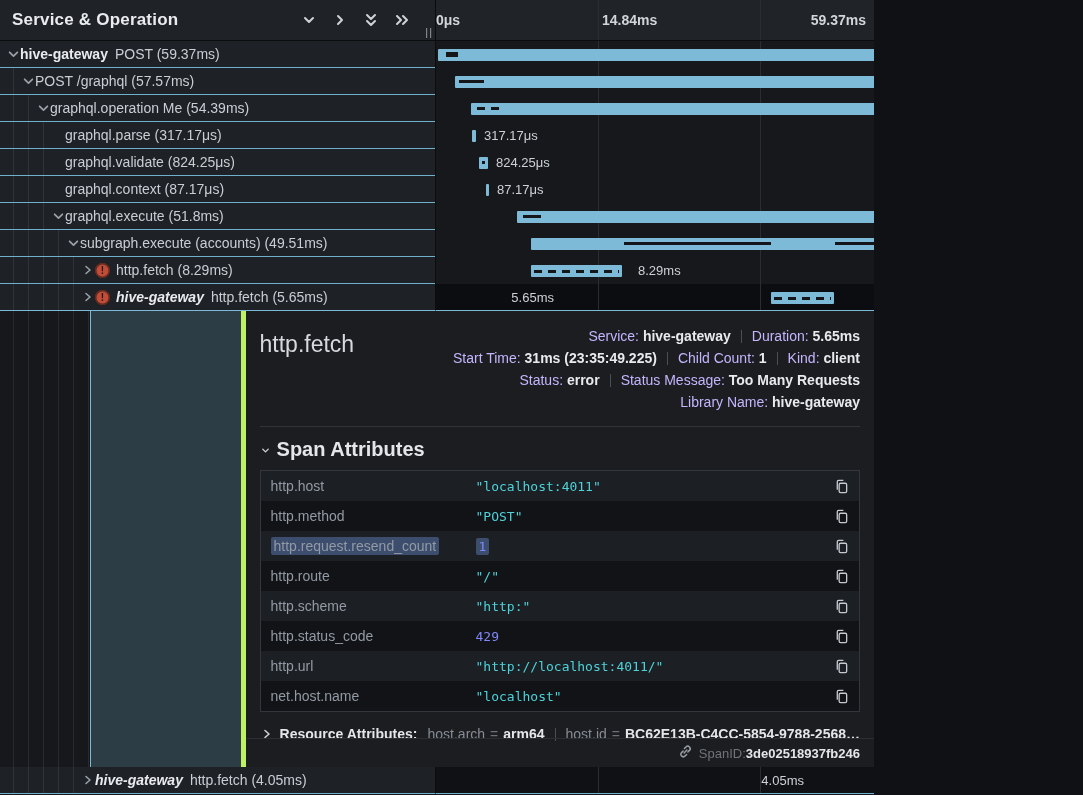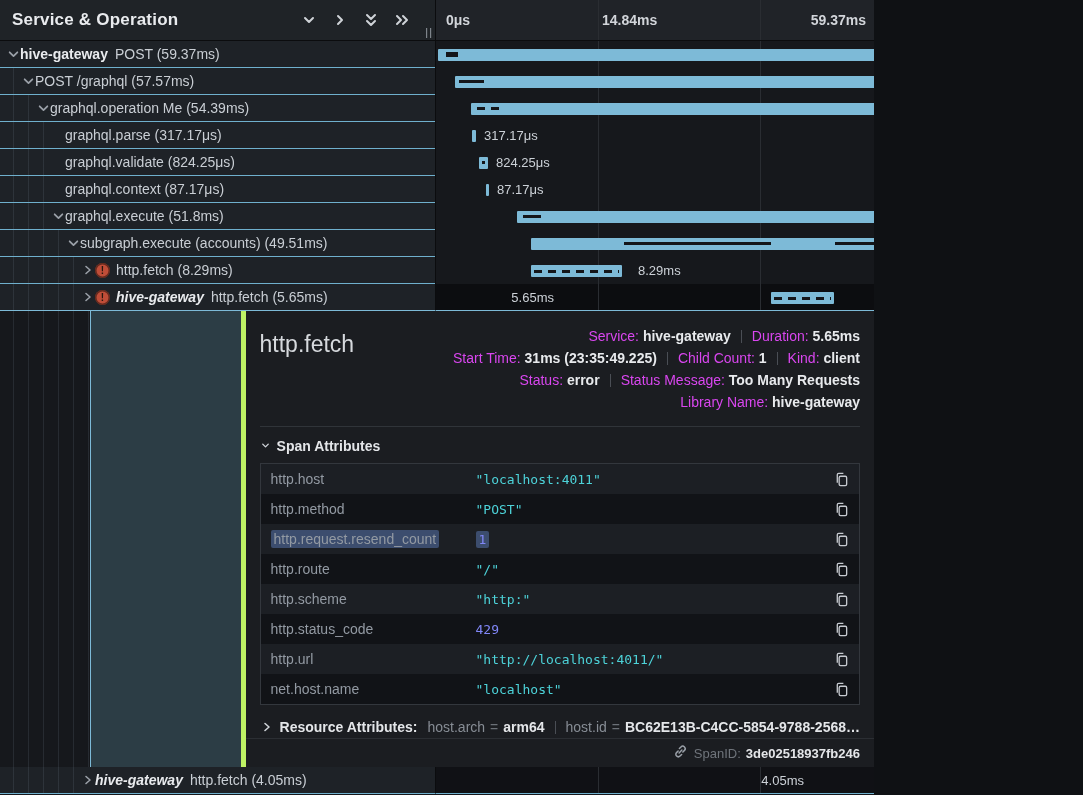--- a/index.html
+++ b/index.html
@@ -62,25 +62,25 @@
   
   .detail-band { display:flex; height:456px; }
   .detail-left { width:435px; position:relative; background:#16181c; }
   .teal { position:absolute; left:90px; right:0; top:0; bottom:0; background:#2c3d45; border-left:1px solid #7dbad7; }
   .detail-panel {
     flex:1; background:#1b1d21; border-left:5px solid #bef264;
     position:relative; padding:14px 14px 0 14px; font-size:14px;
   }
   .dp-title { font-size:23px; color:#d6d9dd; font-weight:400; margin-top:6px; }
   .meta { position:absolute; top:14px; right:14px; text-align:right; line-height:22px; font-size:14px; }
-  .meta .lbl { color:#d946ef; }
+  .meta .lbl { color:#c4b5fd; }
   .meta .val { color:#e8eaed; font-weight:700; }
   .sep { display:inline-block; width:1px; height:13px; background:#4a4e55; margin:0 10px; vertical-align:-2px; }
   .hr { height:1px; background:#303439; margin:22px -0px 0 0; }
-  .sec-head { display:flex; align-items:center; gap:6px; margin:11px 0 9px 0; font-weight:700; color:#e4e6e9; font-size:14px; cursor:pointer; }
+  .sec-head { display:flex; align-items:center; gap:6px; margin:11px 0 9px 0; font-weight:700; color:#e4e6e9; font-size:20px; cursor:pointer; }
   .sec-head svg { stroke:#cfd3d8; fill:none; stroke-width:2; stroke-linecap:round; stroke-linejoin:round; }
   .attr-table { border:1px solid #33373d; }
   .attr-row { display:flex; align-items:center; height:30px; padding:0 10px; }
   .attr-row:nth-child(odd)  { background:#1c1f24; }
   .attr-row:nth-child(even) { background:#111317; }
   .attr-key { width:205px; color:#939aa3; font-size:14px; flex:0 0 205px; white-space:nowrap; }
   .attr-val { flex:1; font-family:"DejaVu Sans Mono", monospace; font-size:13px; }
   .attr-val.string { color:#4dd3d9; }
   .attr-val.number { color:#8187f8; }
   .hl { background:#3c4d6e; border-radius:2px; padding:1px 3px; }
@@ -89,21 +89,21 @@
   .res-line { display:flex; align-items:center; margin-top:14px; font-size:14px; white-space:nowrap; overflow:hidden; }
   .res-label { font-weight:700; color:#e4e6e9; margin:0 10px 0 6px; cursor:pointer; }
   .res-line .chev svg { stroke:#cfd3d8; }
   .rk { color:#878d95; } .req { color:#6b7077; margin:0 5px; } .rv { color:#e4e6e9; font-weight:700; }
   .dp-footer {
     position:absolute; left:0; right:0; bottom:0; height:29px;
     border-top:1px solid #2b2e33; display:flex; align-items:center; justify-content:flex-end;
     padding:0 14px; font-size:13px;
   }
   .dp-footer svg { stroke:#9aa0a8; fill:none; stroke-width:1.6; stroke-linecap:round; margin-right:6px; }
-  .sid-lbl { color:#6f747b; margin-right:5px; } .sid-val { color:#e4e6e9; font-weight:700; }
+  .sid-lbl { color:#6f747b; } .sid-val { color:#e4e6e9; font-weight:700; }
 </style>
 </head>
 <body>
 
 <div class="app">
 
   <div class="header-row">
     <div class="panel-header">
       <span class="panel-title">Service &amp; Operation</span>
       <div class="hdr-icons">
@@ -129,21 +129,21 @@
               <polyline points="9,4 13,8 9,12"></polyline>
             </svg>
         </span>
       </div>
       <span class="resize-handle">||</span>
     </div>
     <div class="axis" id="axis">
         <div class="gridline" style="left: 162px;"></div>
         <div class="gridline" style="left: 324px;"></div>
         <div class="gridline" style="left: 486px;"></div>
-        <span class="tick" style="left: 10px; text-align: right;">0μs</span>
+        <span class="tick" style="left: 0; text-align: right;">0μs</span>
         <span class="tick" style="left: 166px;">14.84ms</span>
         <span class="tick" style="left: 328px; margin-top: 32px;">29.68ms</span>
         <span class="tick" style="left: 490px;">44.53ms</span>
         <span class="tick" style="right: 8px;">59.37ms</span>
       </div>
   </div>
 
   <div id="rows">
       <div class="row">
         <div class="name-cell">

